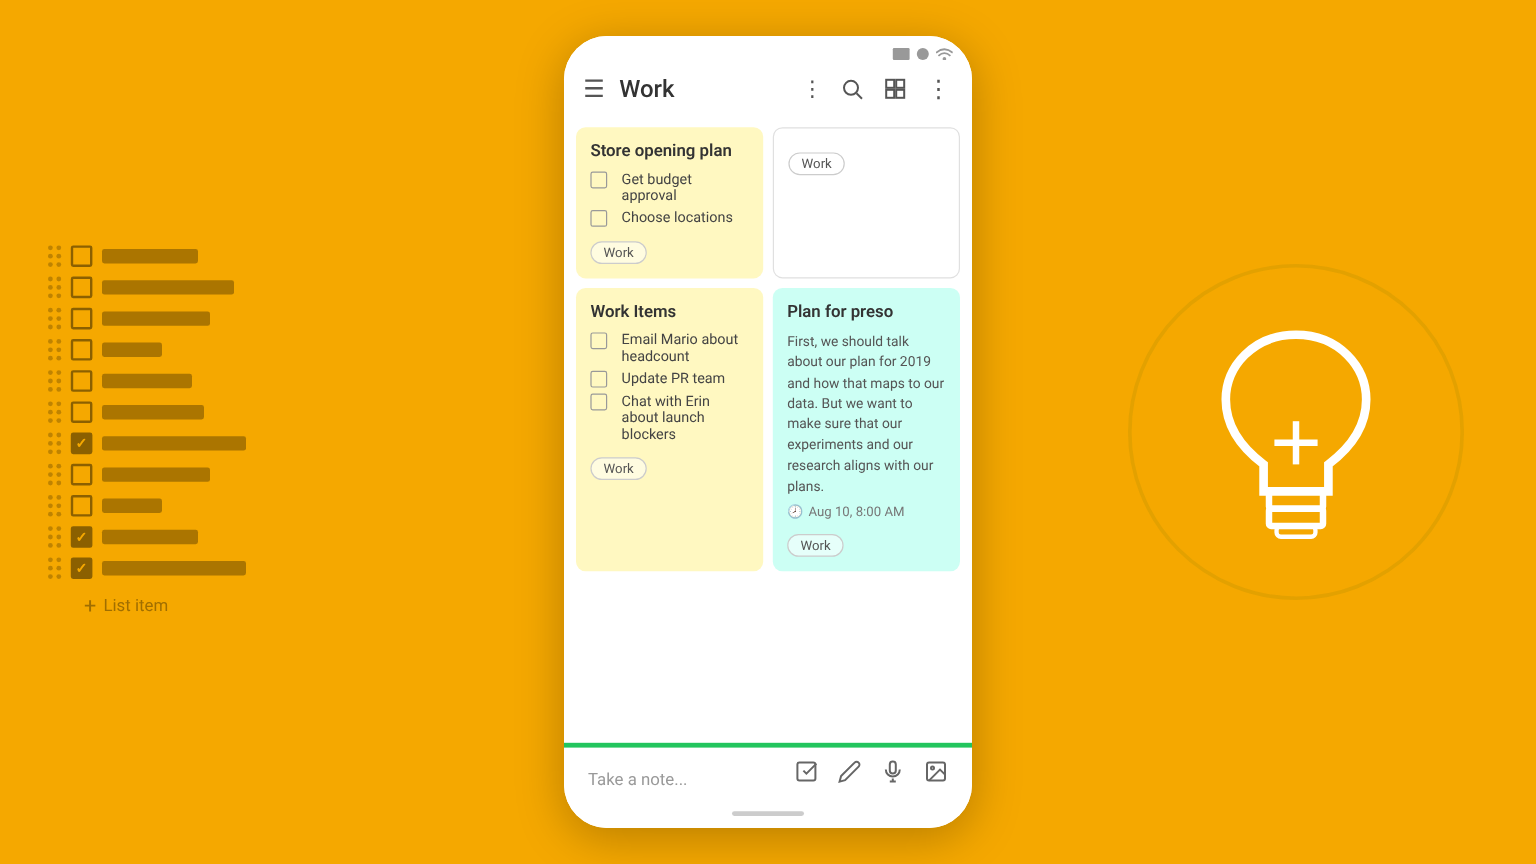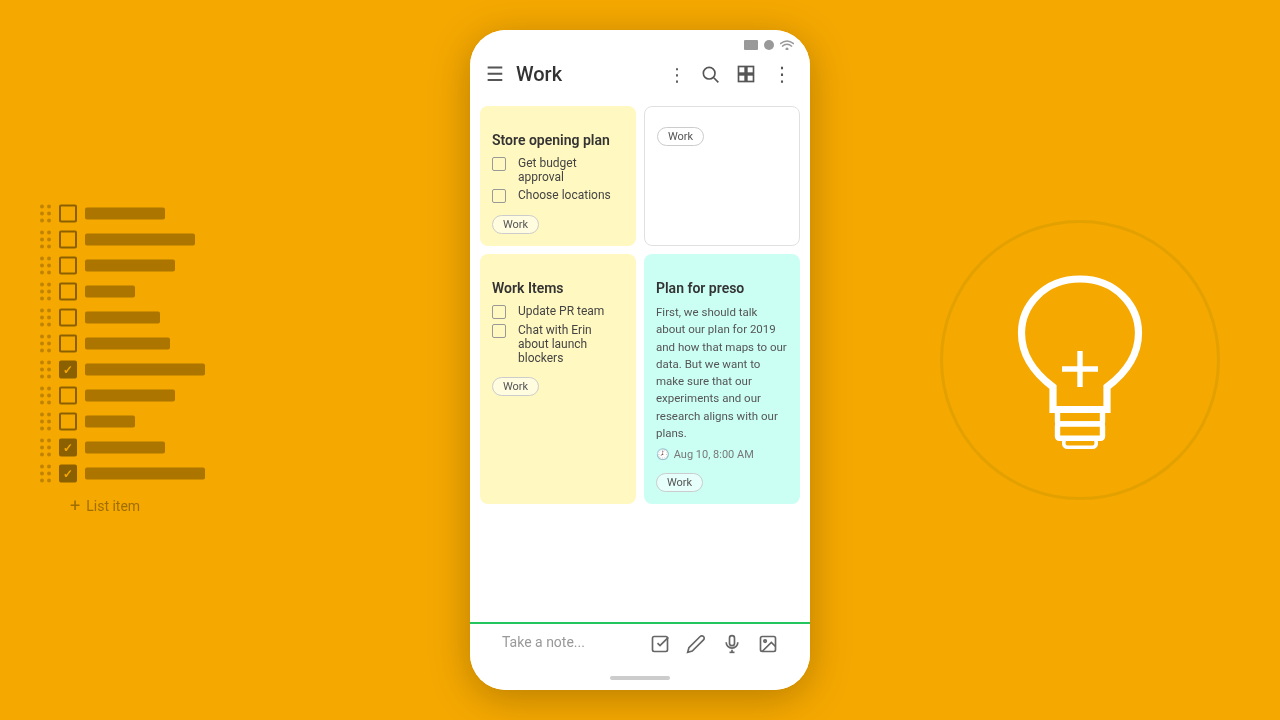--- a/index.html
+++ b/index.html
@@ -175,21 +175,20 @@
     }
     .note-card.yellow { background: #FFF8C1; }
     .note-card.white { background: white; border: 1px solid #E0E0E0; }
     .note-card.teal { background: #CCFFF4; }
 
     .note-title {
       font-size: 14px;
       font-weight: 600;
       color: #333;
       margin-bottom: 8px;
-      margin-top: 14px;
     }
     .note-body {
       font-size: 11.5px;
       color: #555;
       line-height: 1.5;
     }
     .note-checkbox-item {
       display: flex;
       align-items: flex-start;
       gap: 12px;
@@ -224,24 +223,24 @@
       margin-top: 6px;
       margin-bottom: 4px;
     }
     .clock-icon {
       font-size: 11px;
     }
 
     
     .phone-bottom {
       background: white;
-      border-top: 2px solid #22c55e;
-      padding: 10px 32px;
-      display: flex;
-      align-items: flex-start;
+      border-top: 4px solid #22c55e;
+      padding: 10px 20px;
+      display: flex;
+      align-items: flex-end;
       flex-shrink: 0;
     }
     .take-note-text {
       flex: 1;
       font-size: 14px;
       color: #999;
     }
     .bottom-icons {
       display: flex;
       gap: 16px;
@@ -484,20 +483,24 @@
     </div>
 
     <div class="note-card white">
       <span class="note-tag">Work</span>
     </div>
 
     <div class="note-card yellow">
       <div class="note-title">Work Items</div>
       <div class="note-checkbox-item">
         <div class="note-check"></div>
+        <span>Email Mario about headcount</span>
+      </div>
+      <div class="note-checkbox-item">
+        <div class="note-check"></div>
         <span>Update PR team</span>
       </div>
       <div class="note-checkbox-item">
         <div class="note-check"></div>
         <span>Chat with Erin about launch blockers</span>
       </div>
       <span class="note-tag">Work</span>
     </div>
 
     <div class="note-card teal">

